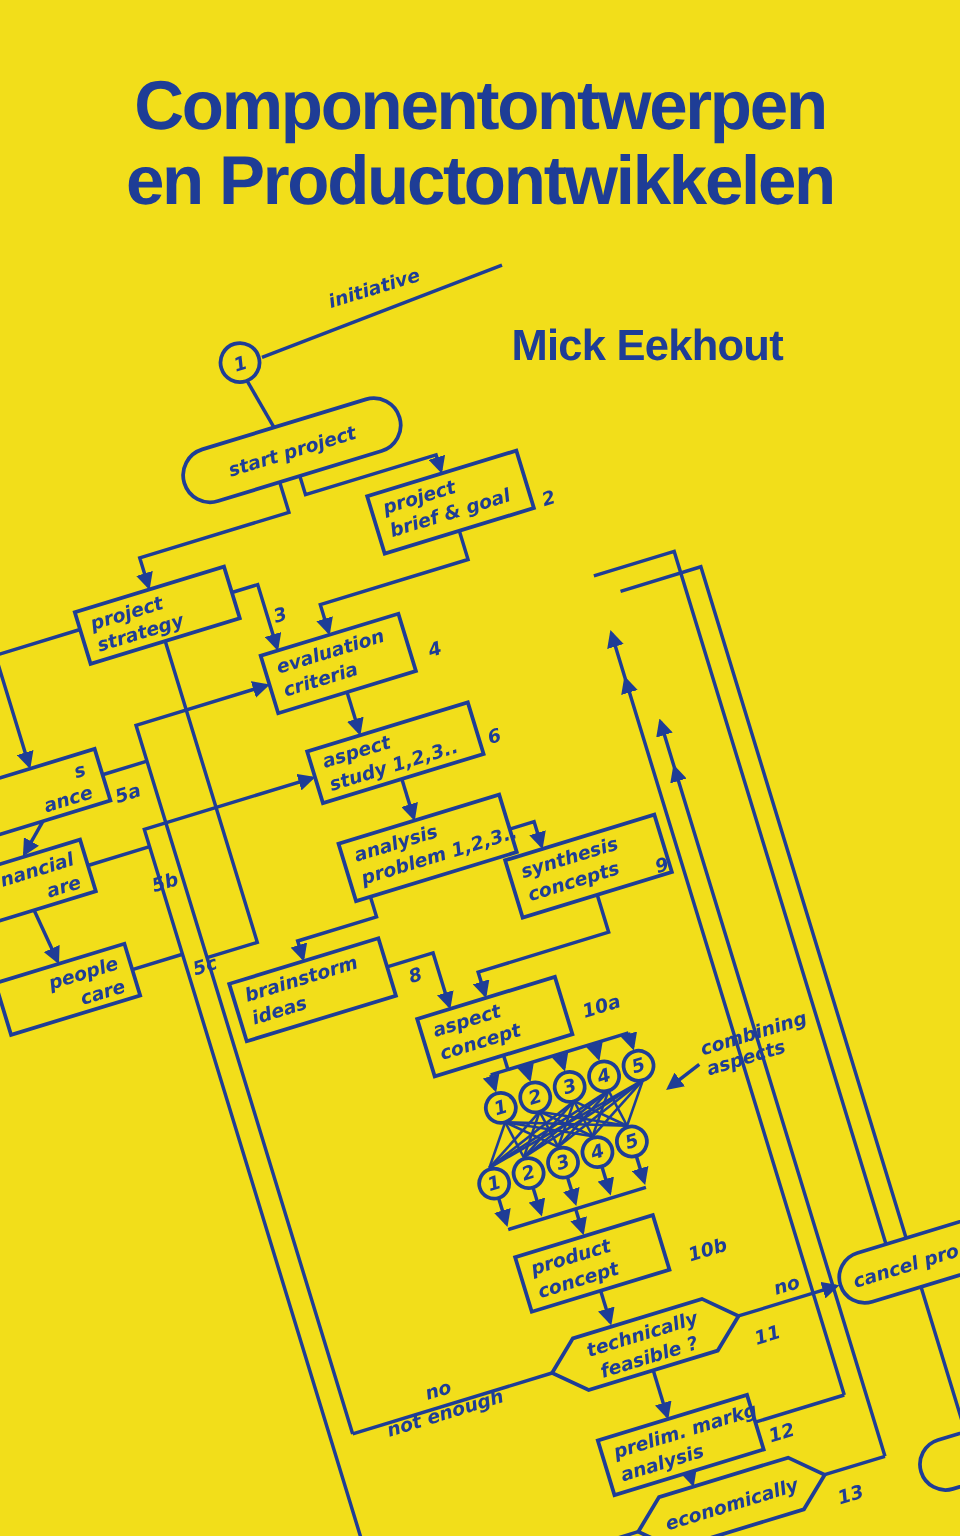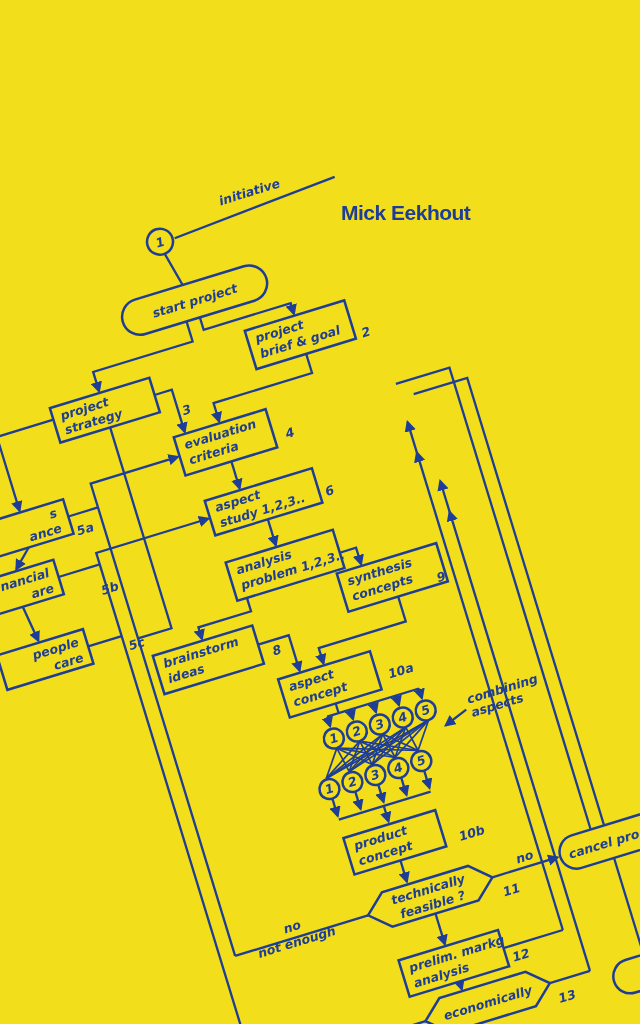--- a/index.html
+++ b/index.html
@@ -1,38 +1,42 @@
 <!DOCTYPE html>
 <html><head>
 <meta charset="utf-8">
 <style>
   html,body{margin:0;padding:0;background:#F2DE1A;}
   body{width:640px;height:1024px;overflow:hidden;font-family:"Liberation Sans",sans-serif;}
   .cover{position:relative;width:640px;height:1024px;background:#F2DE1A;overflow:hidden;}
   .title{color:#1E3D96;text-align:center;font-weight:bold;font-size:46px;line-height:1.08;
          margin:46px 10px 0;letter-spacing:-1.5px;}
-  .author{position:absolute;left:341px;top:201px;font-size:21px;font-weight:bold;color:#1E3D96;
+  .author{position:absolute;left:341px;top:215px;font-size:29px;font-weight:bold;color:#1E3D96;
           letter-spacing:-0.5px;white-space:nowrap;}
   svg.flow{position:absolute;left:0;top:0;}
   .flow path.ln{stroke:#1E3D96;stroke-width:2.3;fill:none;}
   #combine-lines line{stroke:#1E3D96;stroke-width:1.7;}
   .flow .shape{stroke:#1E3D96;stroke-width:2.5;fill:#F2DE1A;}
   .flow text{fill:#1E3D96;font-family:"DejaVu Sans",sans-serif;font-weight:bold;
              font-style:italic;font-size:12.5px;}
   .t-big{font-size:17px;}
   .t-init{font-size:15px;}
   .t-num{font-size:13.5px;}
   .t-sm{font-size:10.5px;}
   .t-c{font-size:11px;}
 </style>
 </head>
 <body>
 
 <div class="cover">
 
+  <h1 class="title">
+    <span>Componentontwerpen</span><br>
+    <span>en Productontwikkelen</span>
+  </h1>
 
   <div class="author">Mick Eekhout</div>
 
   <svg class="flow" width="640" height="1024" viewBox="0 0 640 1024">
     <defs>
       <marker id="arr" markerWidth="5" markerHeight="5" refX="8" refY="5" orient="auto" viewBox="0 0 10 10">
         <path d="M0,0 L10,5 L0,10 z" fill="#1E3D96"></path>
       </marker>
     </defs>
 

